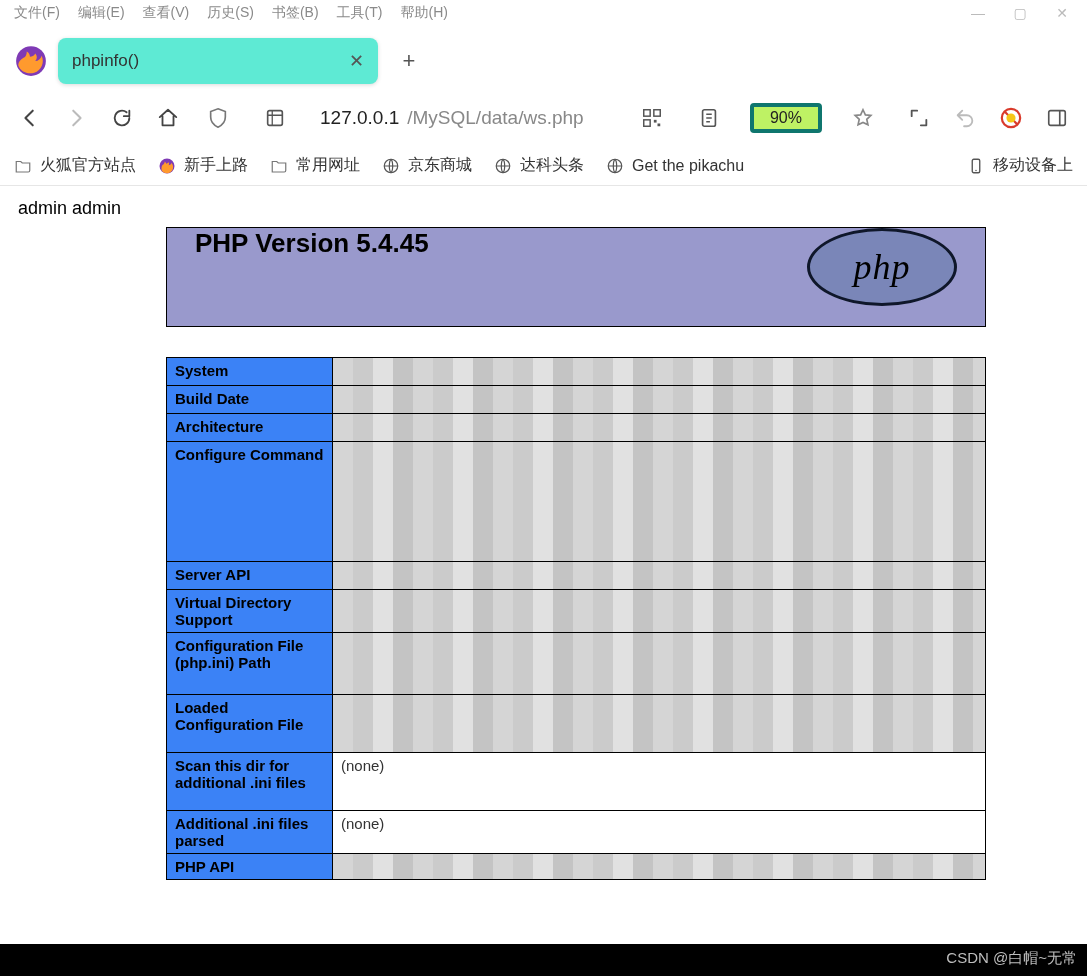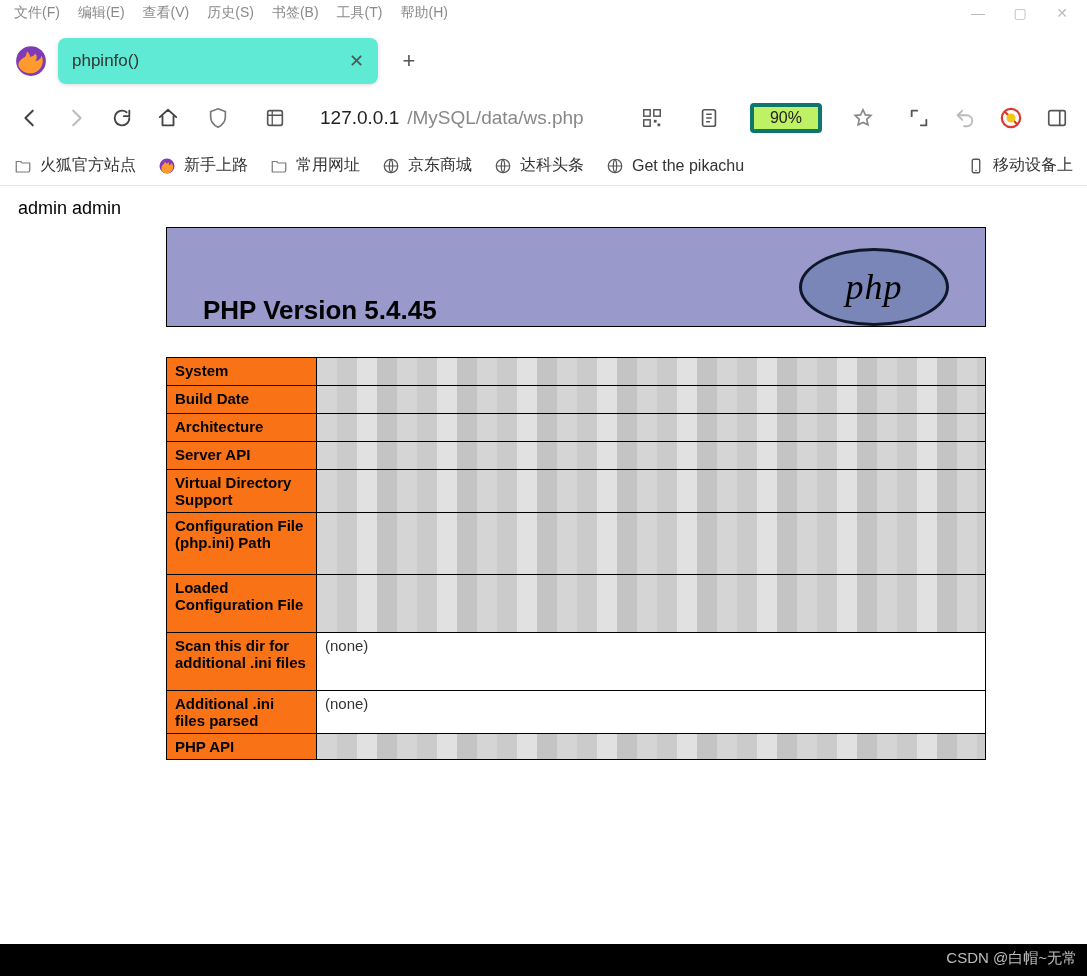--- a/index.html
+++ b/index.html
@@ -26,27 +26,27 @@
   .zoombox { border:4px solid #0f766e; border-radius:4px; padding:2px 16px; font-size:16px; color:#222; background:#bef264; }
   .end-btns { display:flex; gap:14px; align-items:center; margin-left:6px; }
   
   .bookmarks { height: 40px; display:flex; align-items:center; padding:0 14px; gap:22px; font-size:16px; color:#333; border-bottom:1px solid #e6e6e6; }
   .bm { display:flex; align-items:center; gap:8px; }
   .bm svg { width:18px; height:18px; }
   .bm-right { margin-left:auto; display:flex;align-items:center;gap:8px; }
   
   .page { padding: 12px 0 0 18px; font-family: Arial, sans-serif; }
   .rawtext { font-size: 18px; color:#000; margin-bottom: 8px; }
-  .php-banner { margin-left: 148px; width: 820px; height: 100px; background: #9999cc; border:1px solid #000; display:flex; align-items:flex-end; padding:0 36px; }
+  .php-banner { margin-left: 148px; width: 820px; height: 100px; background: #9999cc; border:1px solid #000; display:flex; align-items:flex-start; padding:0 28px; }
   .php-banner h1 { font-size: 26px; font-weight:bold; color:#000; }
   .php-logo { margin-left:auto; }
   .php-logo .ellipse { width:150px; height:78px; background:#7a86b8; border:3px solid #0f172a; border-radius:50%; display:flex;align-items:center;justify-content:center; color:#000; font-weight:normal; font-size:36px; font-style:italic; font-family: Georgia, serif; letter-spacing:1px; }
   .php-table { margin: 30px 0 0 148px; width: 820px; border-collapse: collapse; font-size: 15px; }
   .php-table td { border:1px solid #000; padding:4px 8px; vertical-align:top; }
-  .php-table td.k { background:#f97316; font-weight:bold; width:150px; color:#000;margin-top:28px; }
+  .php-table td.k { background:#3b82f6; font-weight:bold; width:166px; color:#000;margin-top:28px; }
   .php-table td.v { background:#eee; color:#333; position:relative; overflow:hidden; }
   .pixelate { position:absolute; inset:0; background:
      repeating-linear-gradient(0deg, rgba(0,0,0,0) 0 18px, rgba(0,0,0,0) 18px 36px),
      repeating-linear-gradient(90deg, #d9d9d9 0 20px, #cfcfcf 20px 40px, #e6e6e6 40px 60px, #c8c8c8 60px 80px);
      filter: contrast(0.95);
   }
   .watermark { position:fixed; right:10px; bottom:8px; color:#bdbdbd; font-size:15px; pointer-events:none; font-family: Arial, sans-serif; text-align: center; }
   .blackbar { position:fixed; left:0; right:0; bottom:0; height:32px; background:#000; }
   .folder-ico { fill:none; stroke:#777; stroke-width:1.6; }
   .globe-ico { fill:none; stroke:#555; stroke-width:1.6; }
@@ -241,20 +241,26 @@
             <div class="pixelate"></div>
           </td>
         </tr>
         <tr>
           <td class="k" style="height: 28px;">Architecture</td>
           <td class="v" style="height: 28px;">
             <div class="pixelate"></div>
           </td>
         </tr>
         <tr>
+          <td class="k" style="height: 120px;">Configure Command</td>
+          <td class="v" style="height: 120px;">
+            <div class="pixelate"></div>
+          </td>
+        </tr>
+        <tr>
           <td class="k" style="height: 28px;">Server API</td>
           <td class="v" style="height: 28px;">
             <div class="pixelate"></div>
           </td>
         </tr>
         <tr>
           <td class="k" style="height: 42px;">Virtual Directory Support</td>
           <td class="v" style="height: 42px;">
             <div class="pixelate"></div>
           </td>

